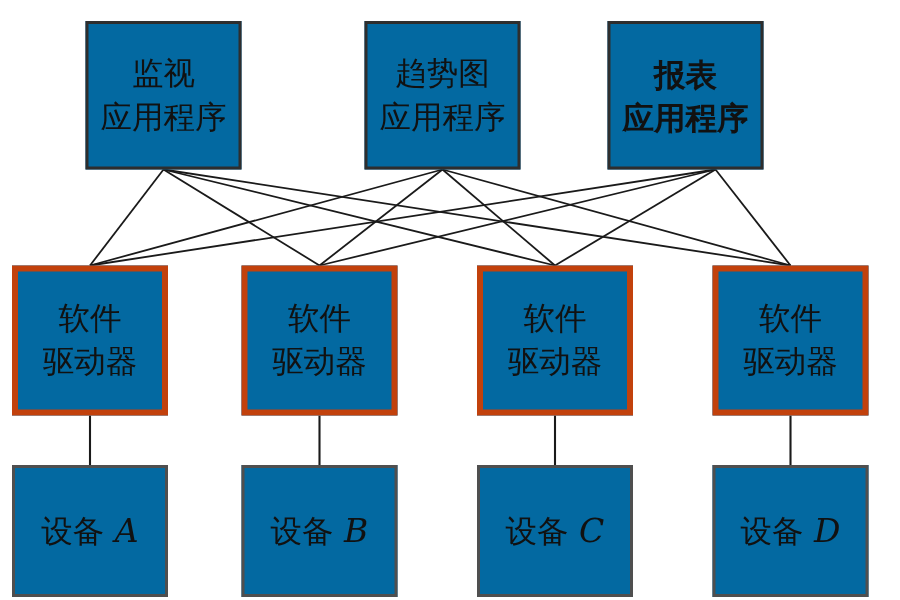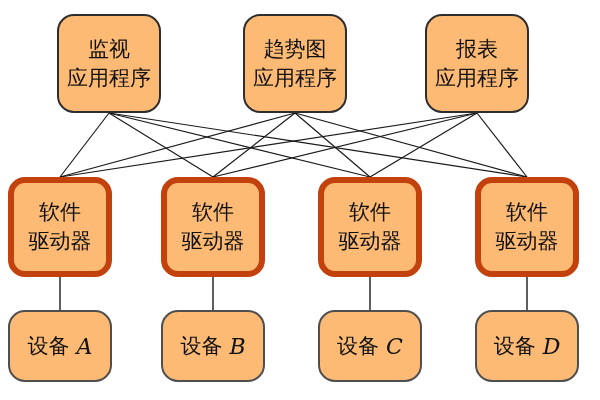--- a/index.html
+++ b/index.html
@@ -19,65 +19,64 @@
   #wires {
     position: absolute;
     left: 0;
     top: 0;
     width: 600px;
     height: 400px;
   }
   .box {
     position: absolute;
     width: 104px;
-    background: #fdba74;
+    background: #0369a1;
     display: flex;
     flex-direction: column;
     align-items: center;
     justify-content: center;
     text-align: center;
     box-sizing: border-box;
-    border-radius: 17px;
   }
   .box .l {
     display: block;
     font-size: 21px;
     line-height: 29px;
     white-space: nowrap;
   }
   .tier-app {
     top: 14px;
     height: 99px;
     border: 2px solid #2e2e2e;
   }
   .tier-driver {
     top: 177px;
     height: 100px;
-    border: 6px solid #c2410c;
+    border: 4px solid #c2410c;
   }
   .tier-device {
     top: 310px;
-    height: 72px;
+    height: 88px;
     border: 2px solid #4f4f4f;
     flex-direction: row;
   }
   .tier-device .dev-prefix {
     font-size: 21px;
     line-height: 29px;
   }
   .tier-device .dev-letter {
     font-size: 22px;
     line-height: 29px;
     font-style: italic;
     margin-left: 7px;
   }
   
   .app-0 { left: 57px; }
   .app-1 { left: 243px; align-items: center; }
-  .app-2 { left: 425px; }
+  .app-2 { left: 405px; font-weight: bold; }
   .col-0 { left: 8px; }
   .col-1 { left: 161px; }
   .col-2 { left: 318px; }
   .col-3 { left: 475px; }
 </style>
 </head>
 <body>
 
 <div id="stage">
 

